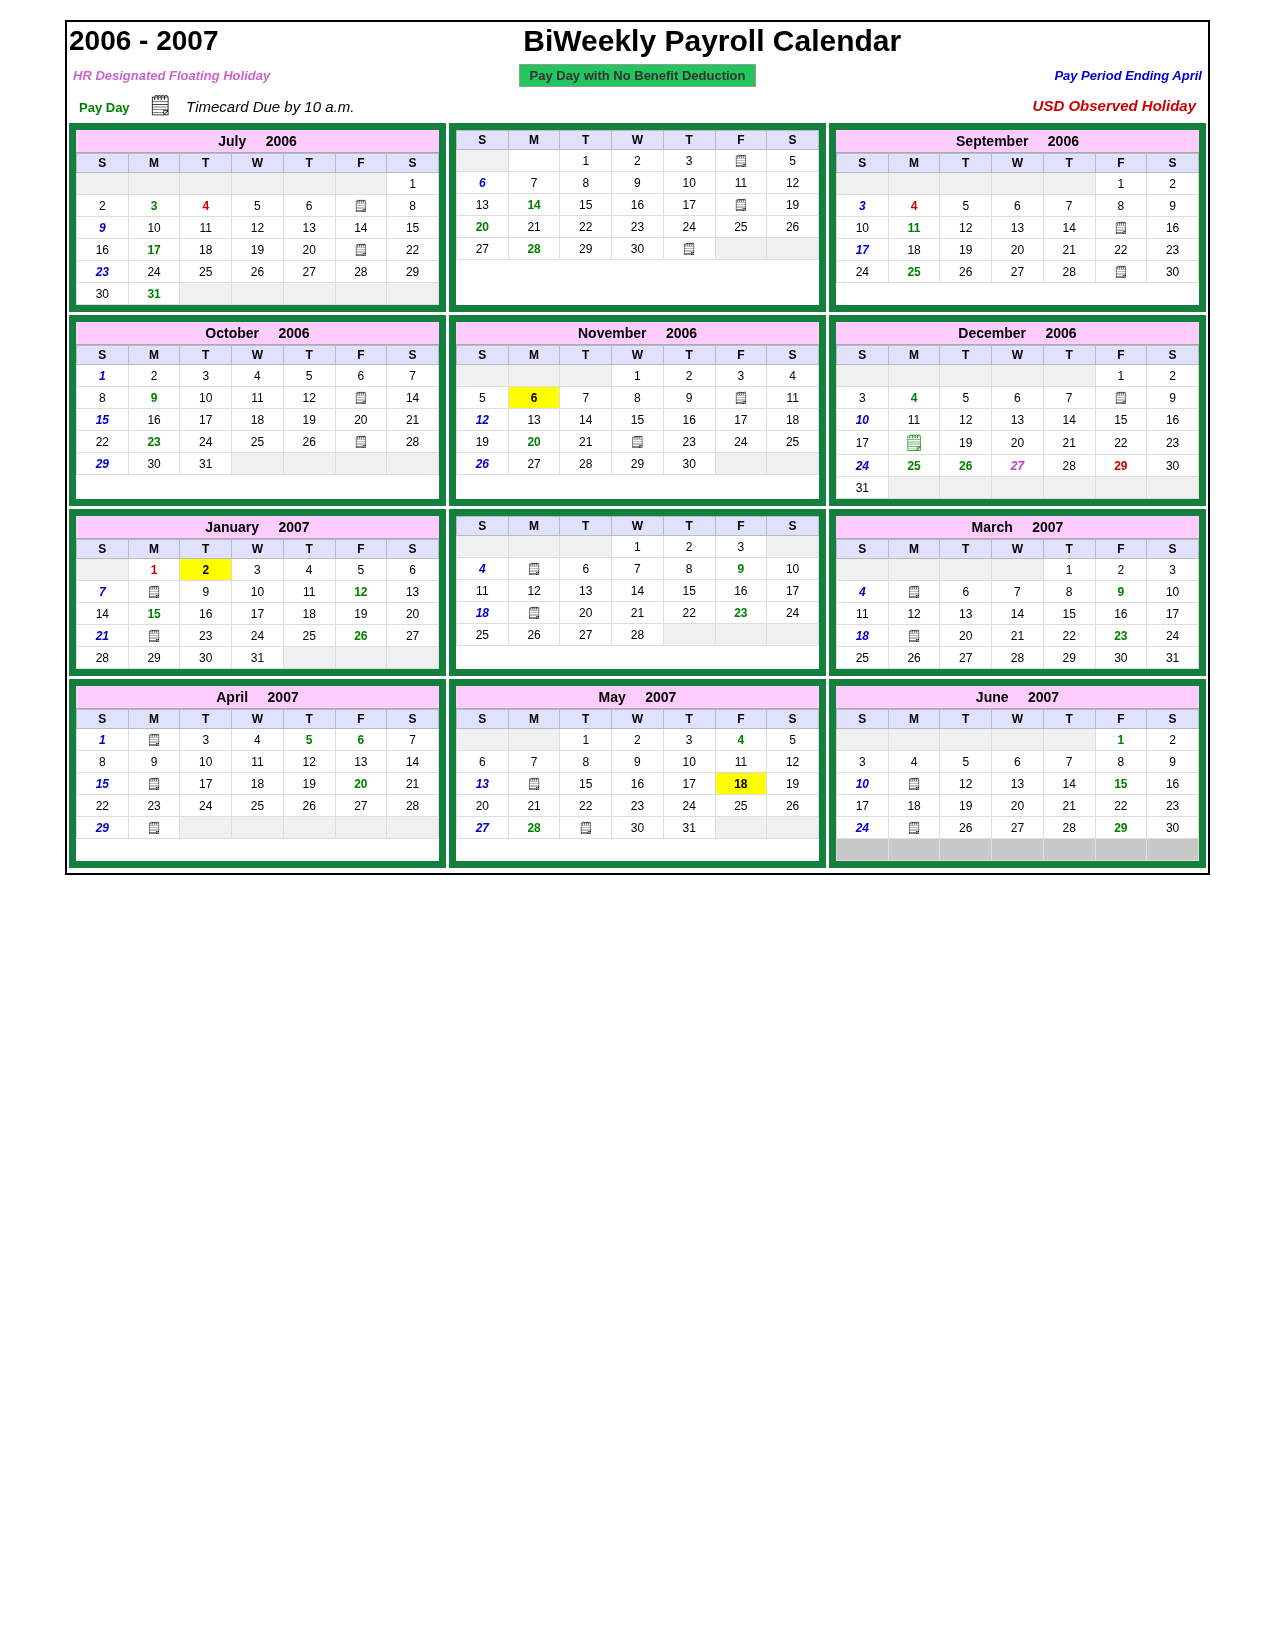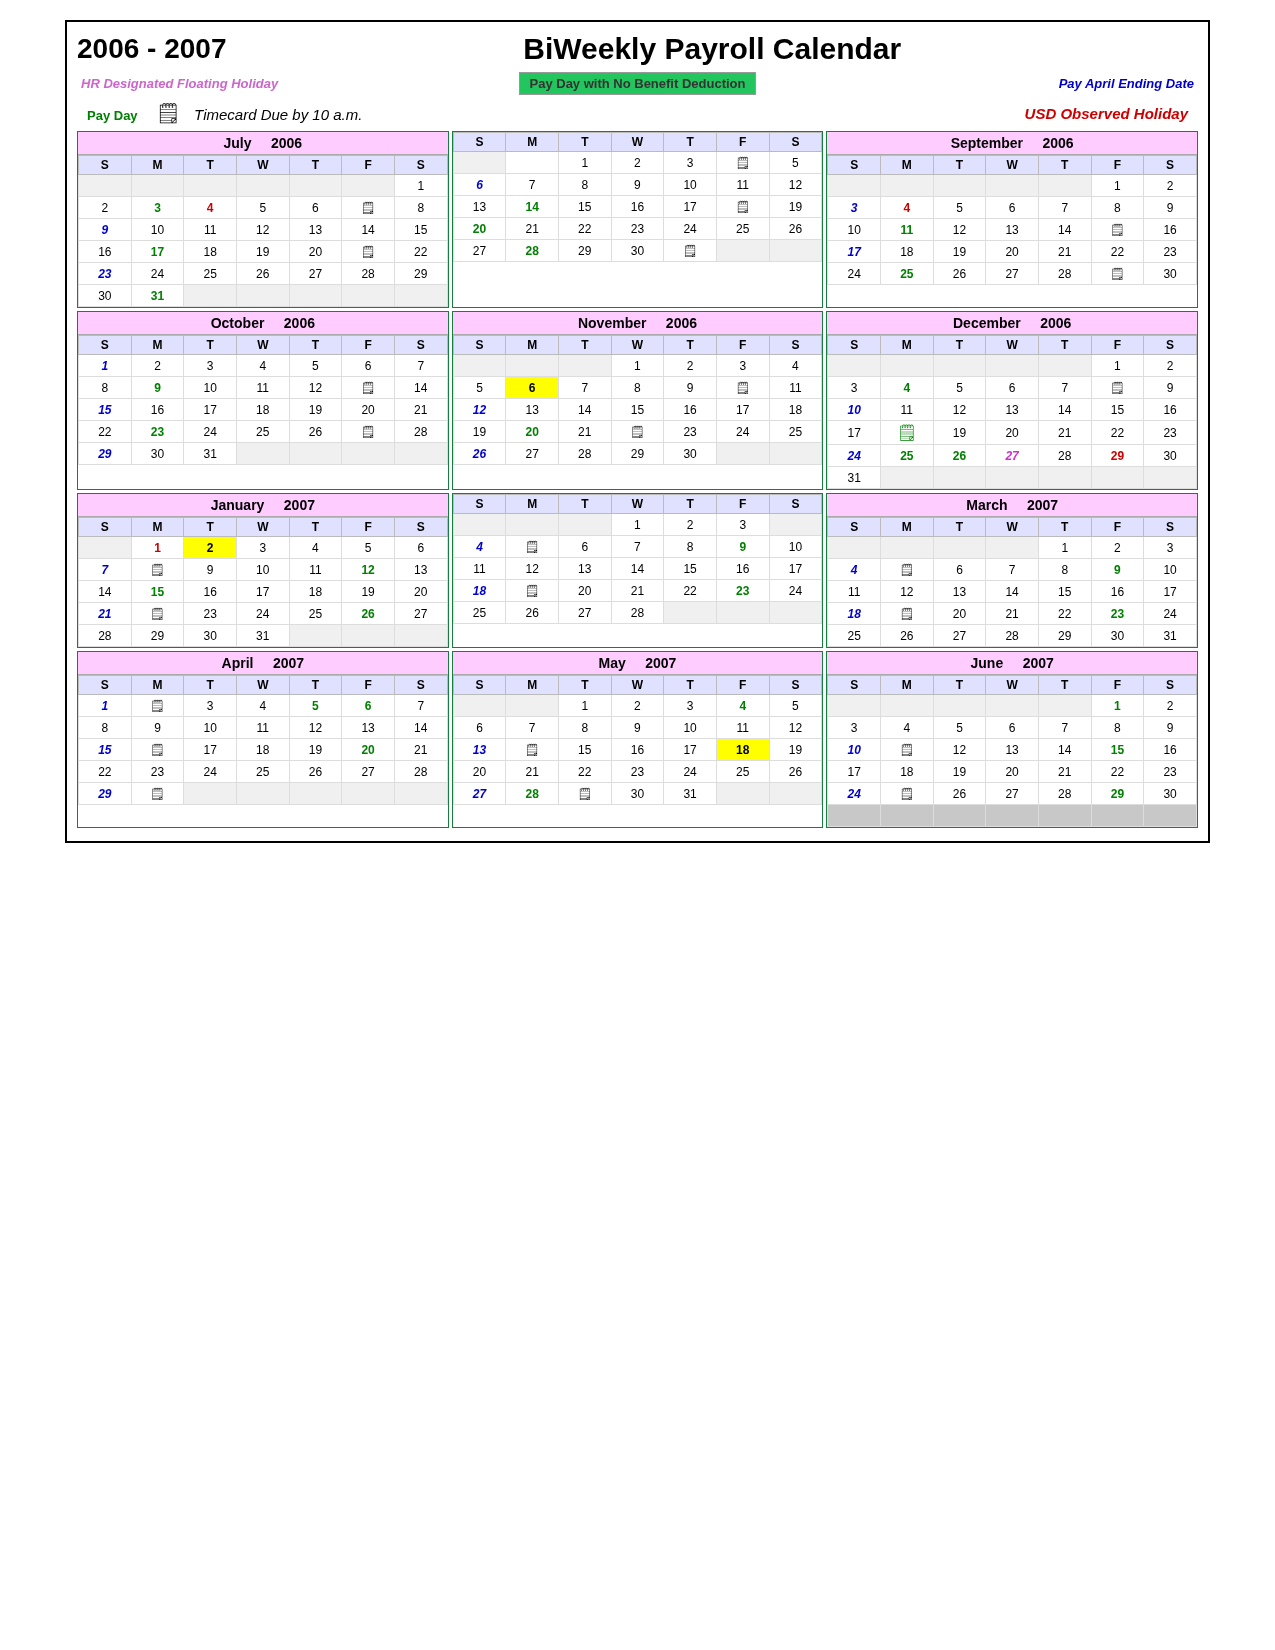--- a/index.html
+++ b/index.html
@@ -7,21 +7,21 @@
       font-family: Arial, sans-serif;
       background: #fff;
       width: 1275px;
       min-height: 1650px;
       padding: 20px;
     }
     .page {
       width: 1145px;
       margin: 0 auto;
       border: 2px solid #000;
-      padding: 10px;
+      padding: 2px;
     }
     .main-header {
       display: flex;
       justify-content: space-between;
       align-items: center;
       margin-bottom: 6px;
     }
     .main-title-year {
       font-size: 28px;
       font-weight: bold;
@@ -118,21 +118,21 @@
     td.d-yellow-bg { background: #ffff00; font-weight: bold; color: #000; }
     td.gray-bottom { background: #c8c8c8; }
 
     .three-col {
       display: grid;
       grid-template-columns: 1fr 1fr 1fr;
       gap: 3px;
       margin-bottom: 3px;
     }
     .cal-wrapper {
-      border: 1px solid #15803d;
+      border: 7px solid #15803d;
     }
     .cal-title {
       background: #ffccff;
       text-align: center;
       font-weight: bold;
       font-size: 14px;
       padding: 3px;
       border-bottom: 1px solid #aaa;
     }
   </style>
@@ -142,21 +142,21 @@
 <div class="page">
 
   <div class="main-header">
     <div class="main-title-year">2006 - 2007</div>
     <div class="main-title-text">BiWeekly Payroll Calendar</div>
   </div>
 
   <div class="legend-row">
     <div class="legend-floating">HR Designated Floating Holiday</div>
     <div class="legend-payday-box">Pay Day with No Benefit Deduction</div>
-    <div class="legend-period-end">Pay April Ending Date</div>
+    <div class="legend-period-end">Pay Period Ending April</div>
   </div>
 
   <div class="payday-legend-row">
     <div>
       <span class="payday-green">Pay Day</span>
       &nbsp;&nbsp;
       <span style="font-size:20px;">🗒</span>
       &nbsp;
       <span class="timecard-text">Timecard Due by 10 a.m.</span>
     </div>

